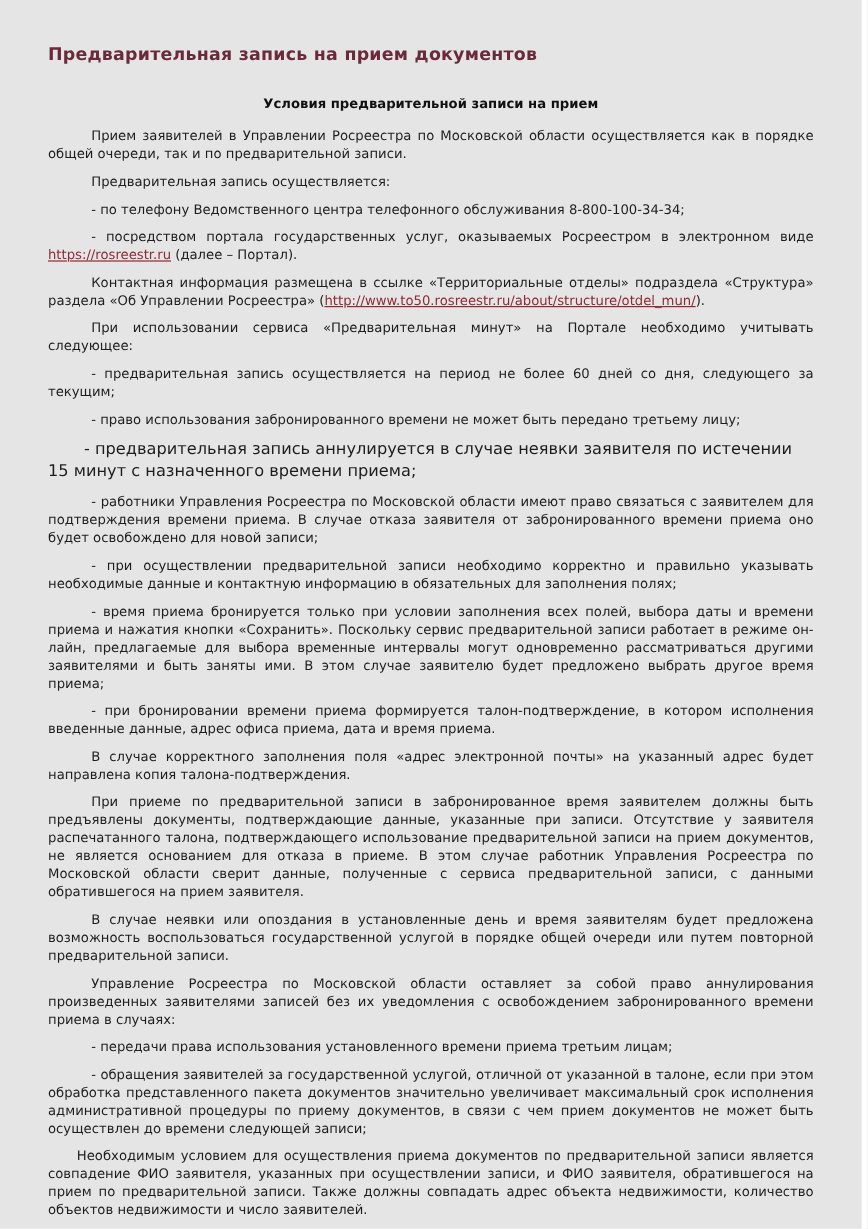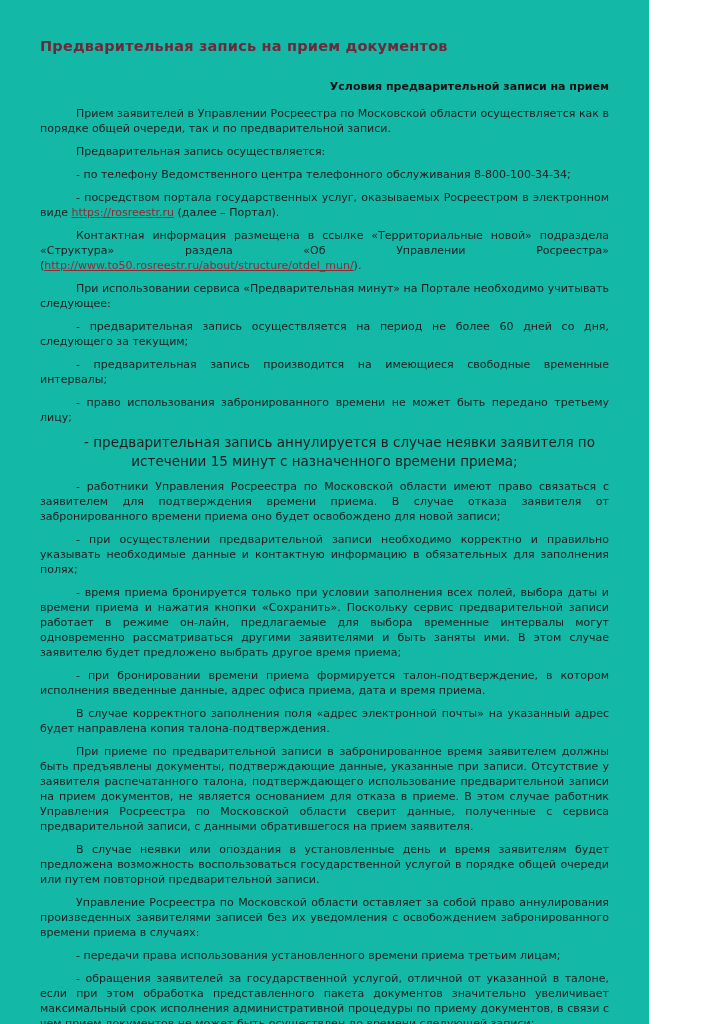--- a/index.html
+++ b/index.html
@@ -3,52 +3,52 @@
 <meta charset="utf-8">
 <style>
   html, body { margin: 0; padding: 0; }
   body {
     width: 723px; height: 1024px;
     background: #ffffff;
     font-family: "DejaVu Sans", "Liberation Sans", sans-serif;
     color: #1d1d1d;
   }
   .page {
-    width: 649px; height: 1024px;
+    width: 718px; height: 1024px;
     box-sizing: border-box;
     padding: 38px 40px 0 40px;
     overflow: hidden;
-    background: #14b8a6;
+    background: #e5e5e5;
   }
   .doc-title {
     font-size: 14.5px;
     font-weight: bold;
     color: #6b2a3b;
     margin: 0 0 26px 0;
     letter-spacing: 0.2px;
   }
   .section-heading {
     font-size: 11px;
     font-weight: bold;
     color: #111111;
-    text-align: right;
+    text-align: center;
     margin: 0 0 13px 0;
   }
   .para {
     font-size: 11px;
     line-height: 15px;
     text-align: justify;
     text-indent: 36px;
     margin: 0 0 8px 0;
     color: #1d1d1d;
   }
   .para.large {
     font-size: 13.5px;
     line-height: 19px;
-    text-align: center;
+    text-align: left;
     text-indent: 30px;
     margin: 2px 0 8px 0;
   }
   .para.small-indent { text-indent: 24px; }
   .doclink {
     color: #8e2a33;
     text-decoration: underline;
     cursor: pointer;
   }
 </style>
@@ -60,25 +60,24 @@
   <h1 class="doc-title">Предварительная запись на прием документов</h1>
 
   <div class="section-heading">Условия предварительной записи на прием</div>
 
   <p class="para">Прием заявителей в Управлении Росреестра по Московской области осуществляется как в порядке общей очереди, так и по предварительной записи.</p>
   <p class="para">Предварительная запись осуществляется:</p>
   <p class="para">- по телефону Ведомственного центра телефонного обслуживания 8-800-100-34-34;</p>
 
   <p class="para"><span>- посредством портала государственных услуг, оказываемых Росреестром в электронном виде </span><a class="doclink">https://rosreestr.ru</a><span> (далее – Портал).</span></p>
 
-  <p class="para"><span>Контактная информация размещена в ссылке «Территориальные новой» подраздела «Структура» раздела «Об Управлении Росреестра» (</span><a class="doclink">http://www.to50.rosreestr.ru/about/structure/otdel_mun/</a><span>).</span></p>
+  <p class="para"><span>Контактная информация размещена в ссылке «Территориальные отделы» подраздела «Структура» раздела «Об Управлении Росреестра» (</span><a class="doclink">http://www.to50.rosreestr.ru/about/structure/otdel_mun/</a><span>).</span></p>
 
   <p class="para">При использовании сервиса «Предварительная минут» на Портале необходимо учитывать следующее:</p>
   <p class="para">- предварительная запись осуществляется на период не более 60 дней со дня, следующего за текущим;</p>
-  <p class="para">- предварительная запись производится на имеющиеся свободные временные интервалы;</p>
   <p class="para">- право использования забронированного времени не может быть передано третьему лицу;</p>
 
   <p class="para large">- предварительная запись аннулируется в случае неявки заявителя по истечении 15 минут с назначенного времени приема;</p>
 
   <p class="para">- работники Управления Росреестра по Московской области имеют право связаться с заявителем для подтверждения времени приема. В случае отказа заявителя от забронированного времени приема оно будет освобождено для новой записи;</p>
   <p class="para">- при осуществлении предварительной записи необходимо корректно и правильно указывать необходимые данные и контактную информацию в обязательных для заполнения полях;</p>
   <p class="para">- время приема бронируется только при условии заполнения всех полей, выбора даты и времени приема и нажатия кнопки «Сохранить». Поскольку сервис предварительной записи работает в режиме он-лайн, предлагаемые для выбора временные интервалы могут одновременно рассматриваться другими заявителями и быть заняты ими. В этом случае заявителю будет предложено выбрать другое время приема;</p>
   <p class="para">- при бронировании времени приема формируется талон-подтверждение, в котором исполнения введенные данные, адрес офиса приема, дата и время приема.</p>
   <p class="para">В случае корректного заполнения поля «адрес электронной почты» на указанный адрес будет направлена копия талона-подтверждения.</p>
   <p class="para">При приеме по предварительной записи в забронированное время заявителем должны быть предъявлены документы, подтверждающие данные, указанные при записи. Отсутствие у заявителя распечатанного талона, подтверждающего использование предварительной записи на прием документов, не является основанием для отказа в приеме. В этом случае работник Управления Росреестра по Московской области сверит данные, полученные с сервиса предварительной записи, с данными обратившегося на прием заявителя.</p>

